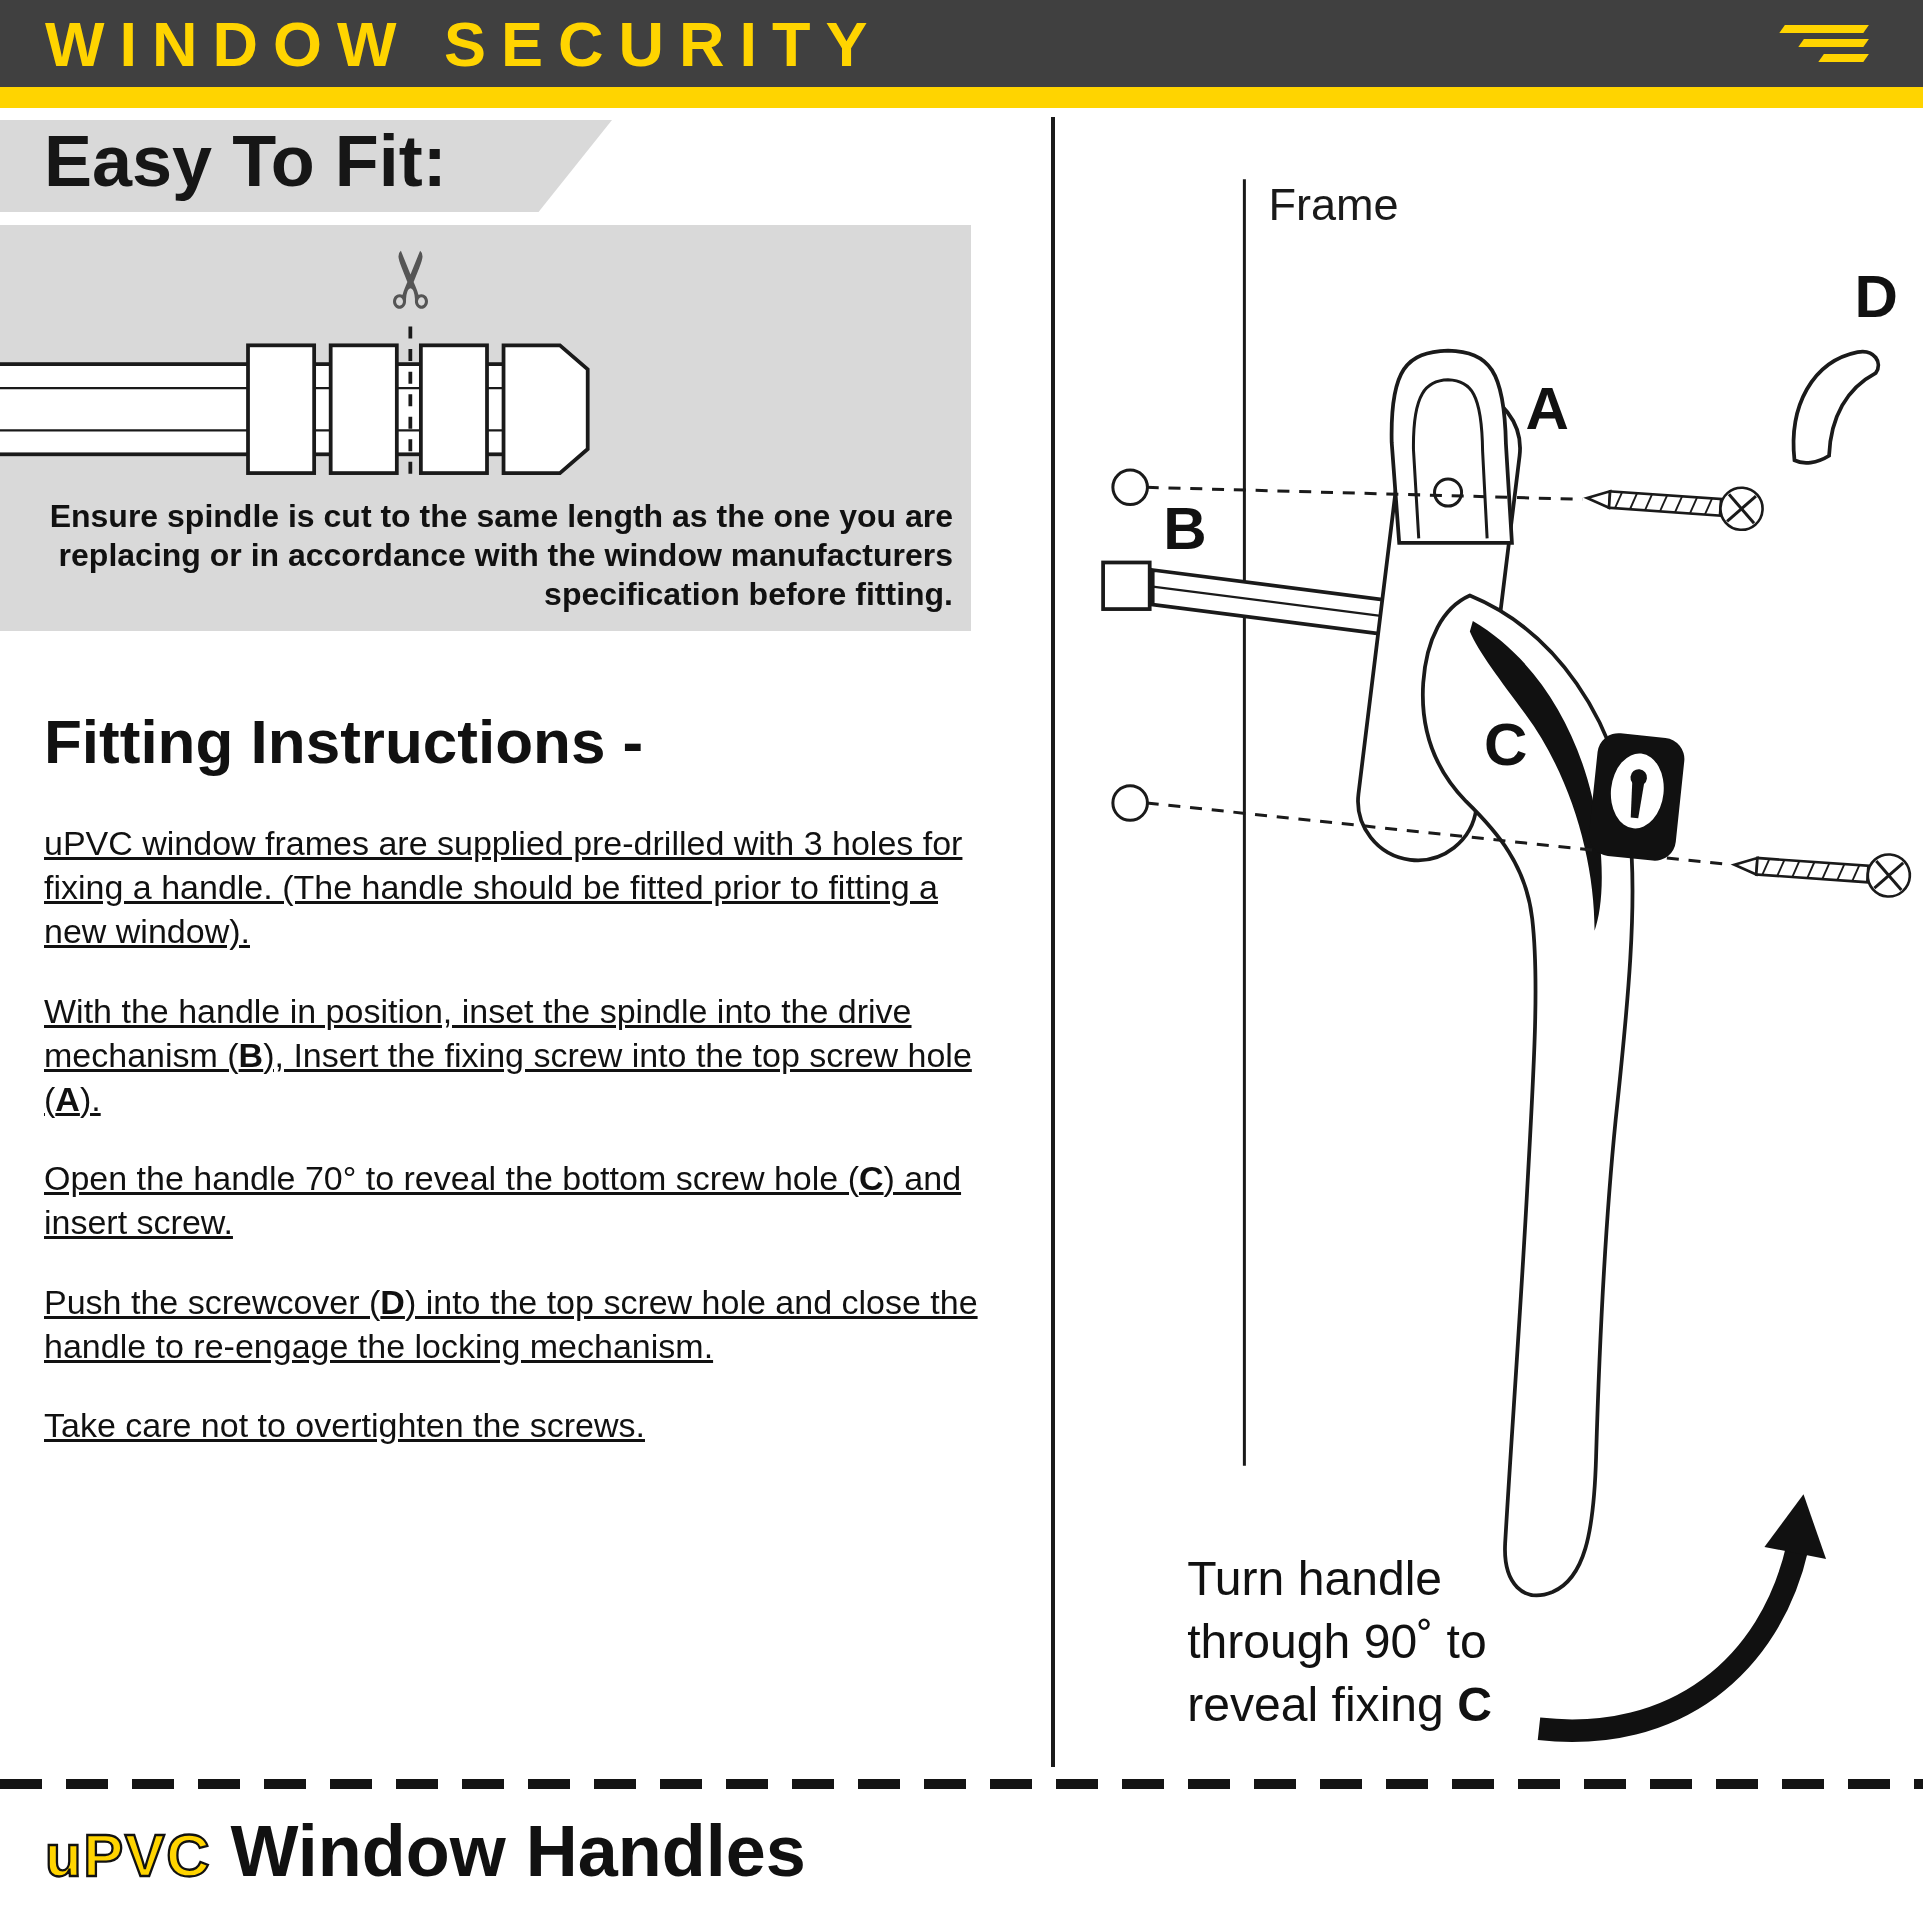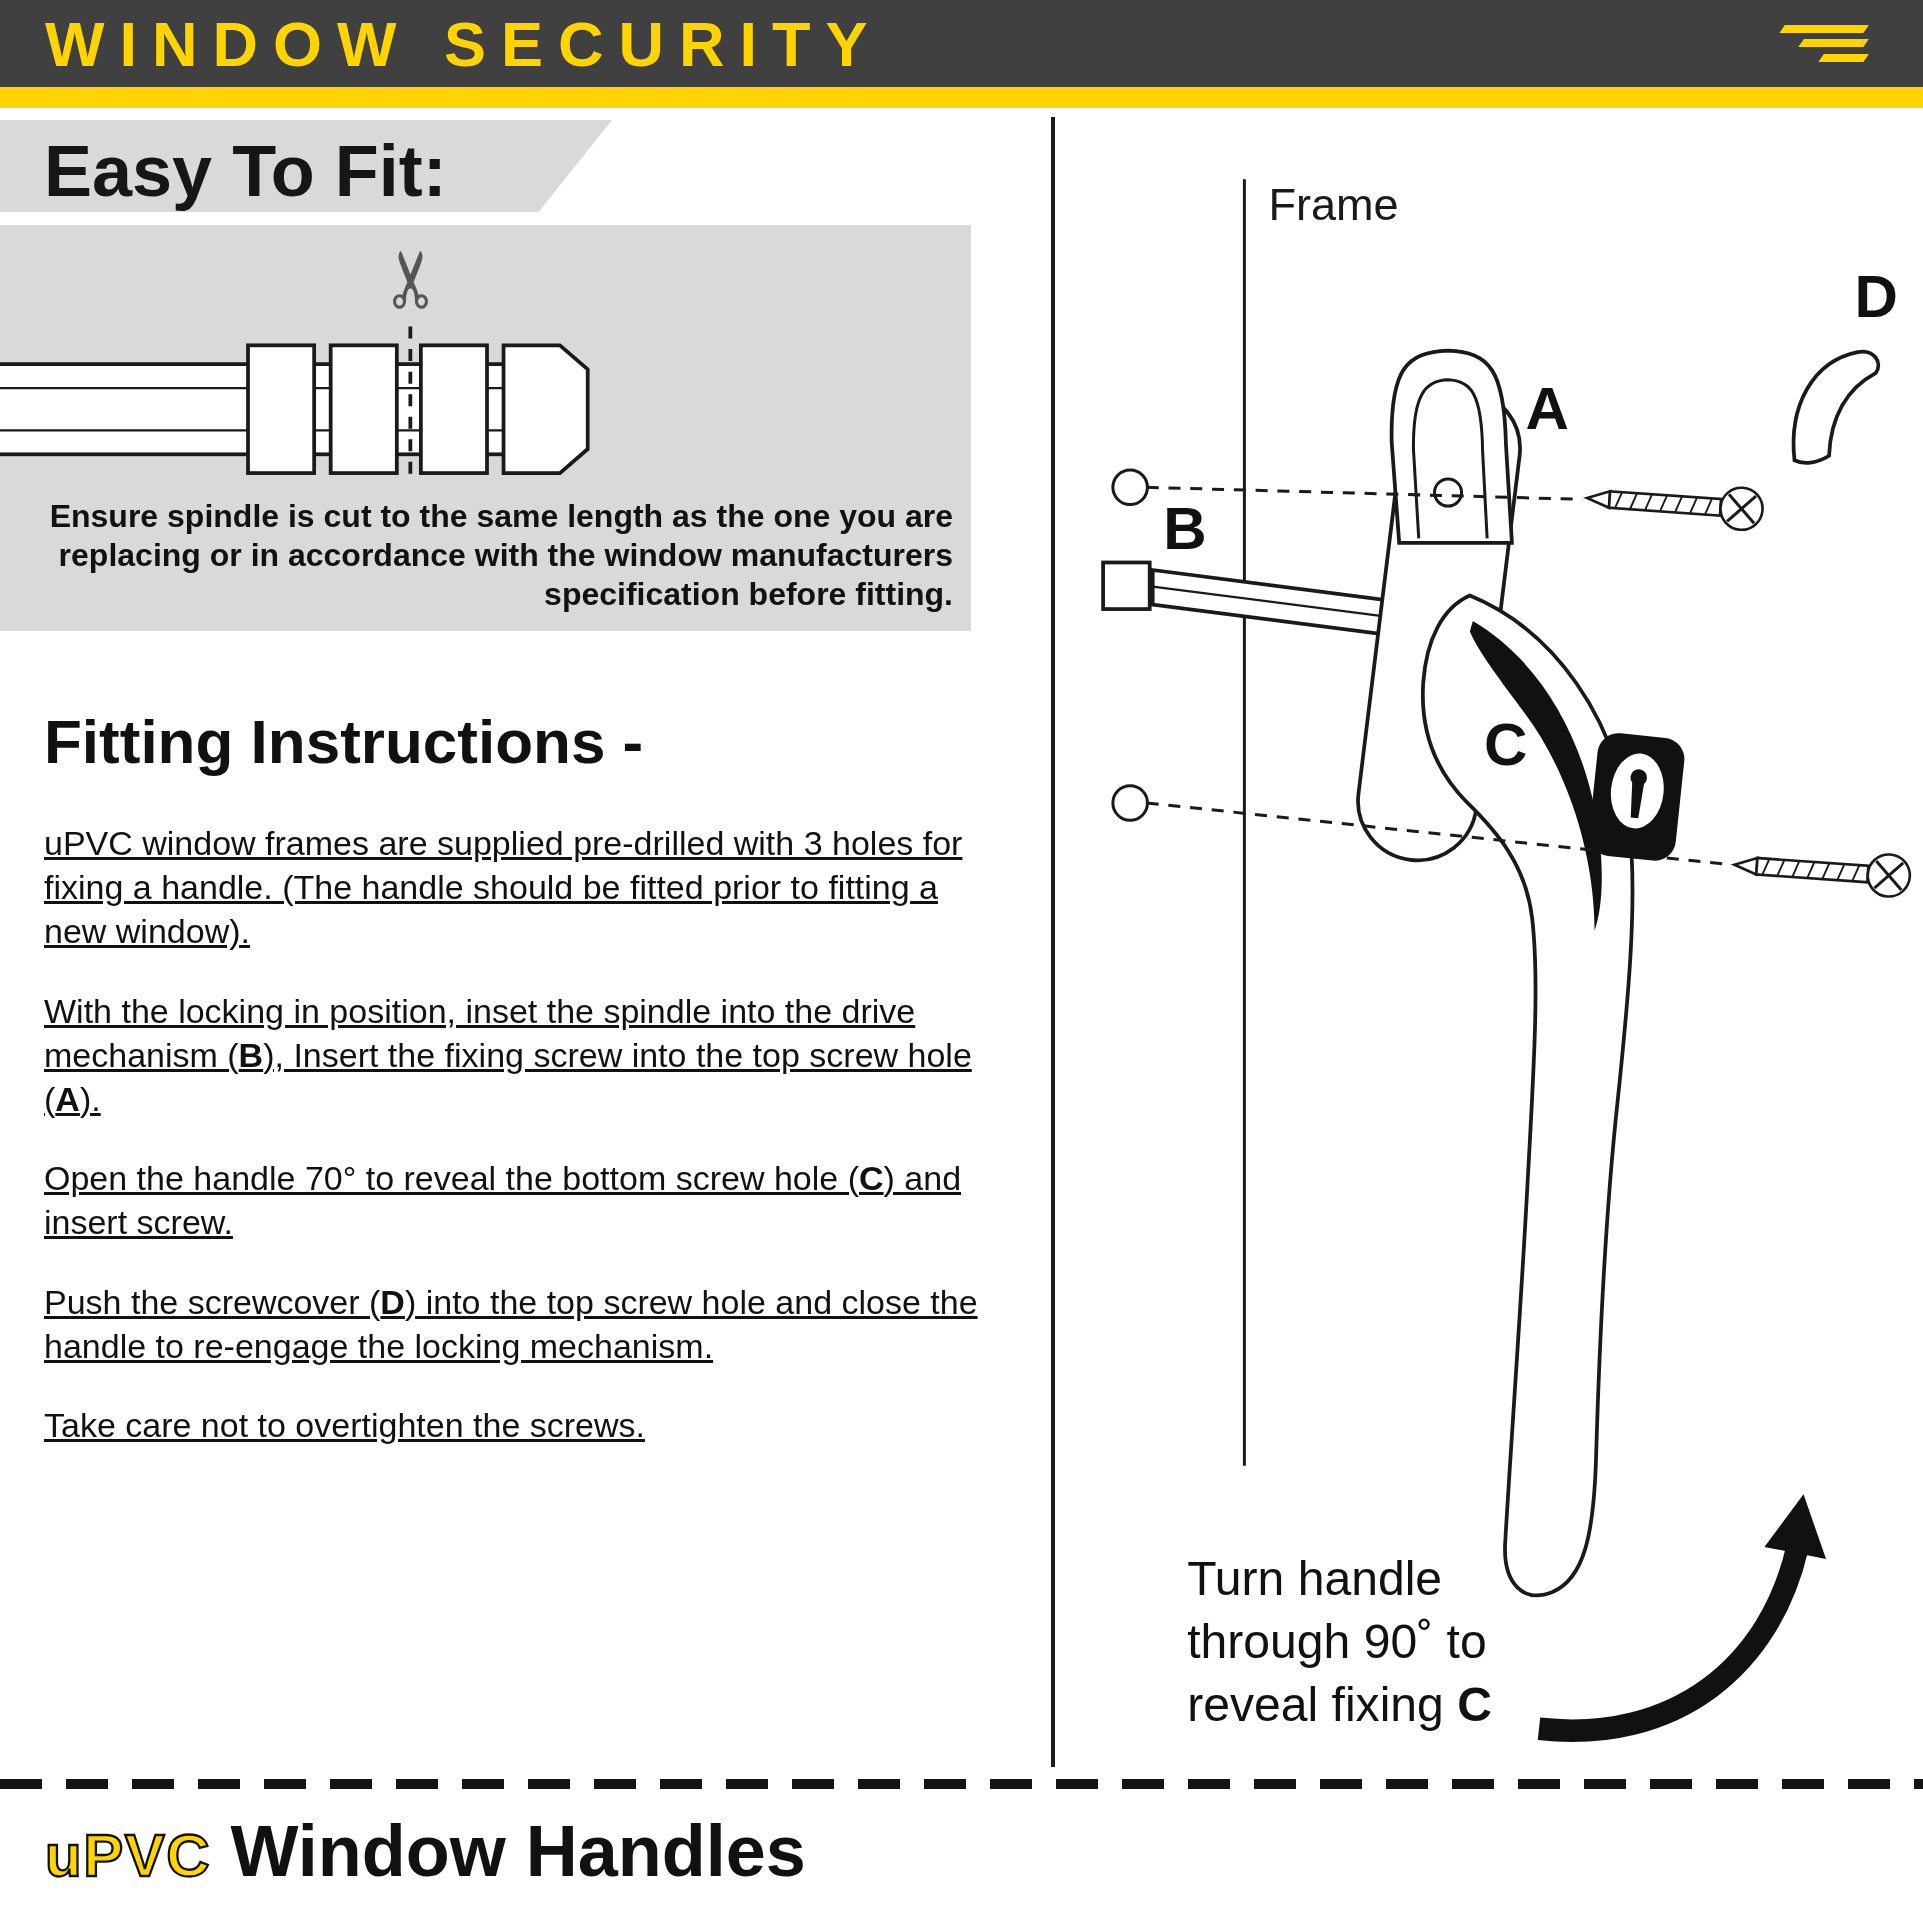--- a/index.html
+++ b/index.html
@@ -33,21 +33,21 @@
   .brand-bars span:nth-child(2){width:65px;}
   .brand-bars span:nth-child(3){width:45px;}
   .brand-text{font-size:57px;font-weight:bold;font-style:italic;color:#ffffff;letter-spacing:1.5px;}
   .yellow-stripe{position:absolute;top:87px;left:0;width:1923px;height:21px;background:var(--yellow);}
 
   
   .easy-band{
     position:absolute;top:120px;left:0;width:612px;height:92px;
     background:var(--panel);
     clip-path:polygon(0 0,100% 0,88% 100%,0 100%);
-    display:flex;align-items:flex-end;padding-left:44px;
+    display:flex;align-items:flex-start;padding-left:44px;
   }
   .easy-band span{font-size:72px;font-weight:bold;color:#161616;}
 
   .spindle-box{
     position:absolute;top:225px;left:0;width:971px;height:406px;
     background:var(--panel);
   }
   .spindle-caption{
     position:absolute;left:44px;top:272px;width:909px;
     font-size:32px;font-weight:bold;line-height:1.22;color:#111;text-align:right;
@@ -123,21 +123,21 @@
     <line x1="546" y1="135" x2="546" y2="345" stroke="#1a1a1a" stroke-width="5" stroke-dasharray="16 14"></line>
     <text text-anchor="middle" x="0" y="38" transform="translate(546,72) rotate(-90)" font-size="104" fill="#555">✂</text>
   </svg>
   <div class="spindle-caption">Ensure spindle is cut to the same length as the one you are replacing or in accordance with the window manufacturers specification before fitting.</div>
 </div>
 
 <h2 class="fitting-heading">Fitting Instructions -</h2>
 
 <div class="paragraphs">
     <p><span>uPVC window frames are supplied pre-drilled with 3 holes for fixing a handle. (The handle should be fitted prior to fitting a new window).</span></p>
-    <p><span>With the locking in position, inset the spindle into the drive mechanism (</span><span style="font-weight: bold;">B</span><span>), Insert the fixing screw into the top screw hole (</span><span style="font-weight: bold;">A</span><span>).</span></p>
+    <p><span>With the handle in position, inset the spindle into the drive mechanism (</span><span style="font-weight: bold;">B</span><span>), Insert the fixing screw into the top screw hole (</span><span style="font-weight: bold;">A</span><span>).</span></p>
     <p><span>Open the handle 70° to reveal the bottom screw hole (</span><span style="font-weight: bold;">C</span><span>) and insert screw.</span></p>
     <p><span>Push the screwcover (</span><span style="font-weight: bold;">D</span><span>) into the top screw hole and close the handle to re-engage the locking mechanism.</span></p>
     <p><span>Take care not to overtighten the screws.</span></p>
   </div>
 
 <div class="divider"></div>
 
 <svg class="diagram-svg" width="871" height="1661" viewBox="0 0 1159 2210">
   <defs>
     <g id="screw-def">

